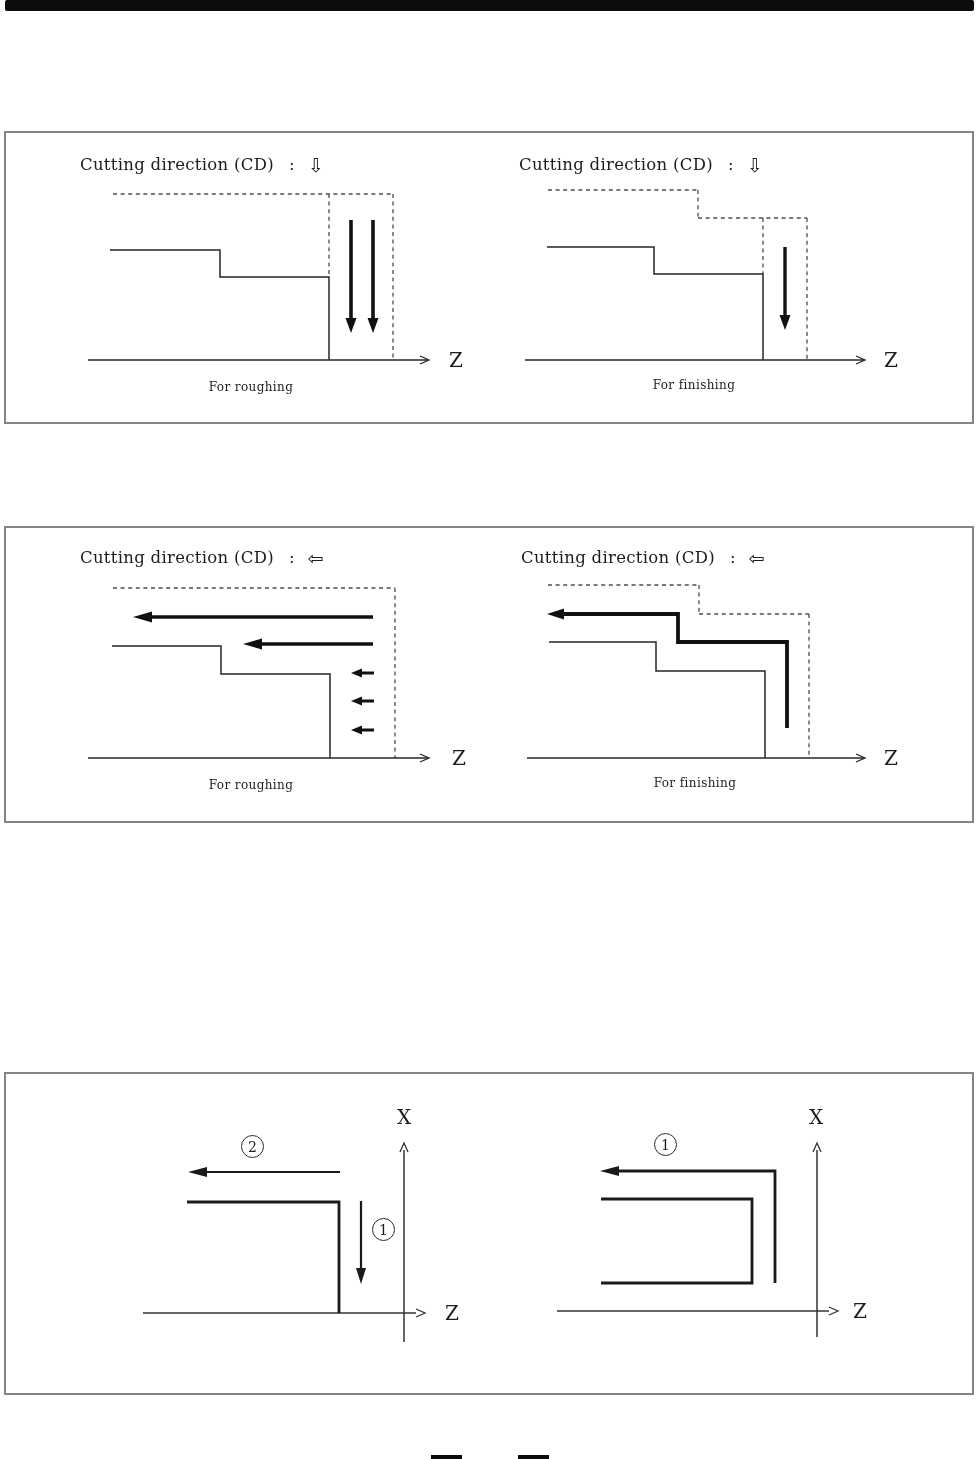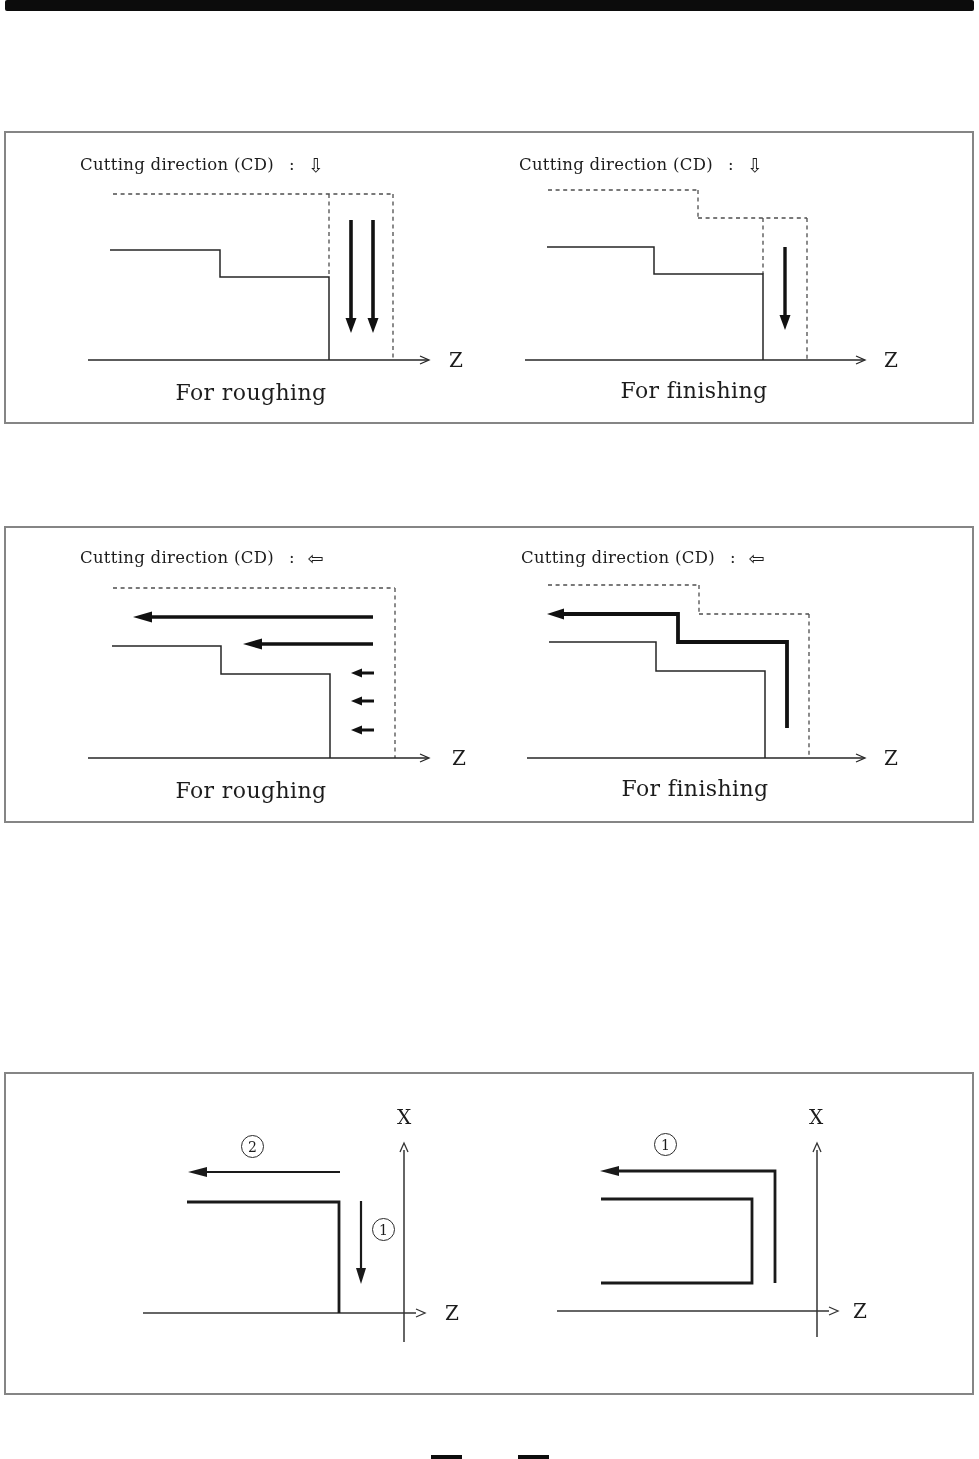--- a/index.html
+++ b/index.html
@@ -10,21 +10,21 @@
   .topbar{position:absolute;left:5px;top:0;width:969px;height:11px;background:#0c0c0c;border-radius:2px;}
   .panel{position:absolute;border:2px solid #858585;background:#ffffff;}
   #panel1{left:4px;top:131px;width:966px;height:289px;}
   #panel2{left:4px;top:526px;width:966px;height:293px;}
   #panel3{left:4px;top:1072px;width:966px;height:319px;}
   svg.overlay{position:absolute;left:0;top:0;pointer-events:none;}
   .lbl{position:absolute;white-space:nowrap;}
   .hdr{display:flex;align-items:baseline;font-size:16.5px;letter-spacing:.3px;}
   .hdr .colon{margin-left:15px;}
   .hdr .harrow{margin-left:13px;font-family:"DejaVu Sans",sans-serif;font-size:19px;line-height:1;align-self:center;position:relative;top:1px;}
-  .cap{font-size:22px;letter-spacing:.4px;transform:translateX(-50%);}
+  .cap{font-size:12px;letter-spacing:.4px;transform:translateX(-50%);}
   .axis{font-size:20px;}
   .circ{
     position:absolute;width:21px;height:21px;border:1.5px solid #2b2b2b;border-radius:50%;
     display:flex;align-items:center;justify-content:center;font-size:14px;line-height:1;background:#fff;
   }
   .bbar{position:absolute;height:4px;background:#0c0c0c;}
 </style>
 </head>
 <body>
 

